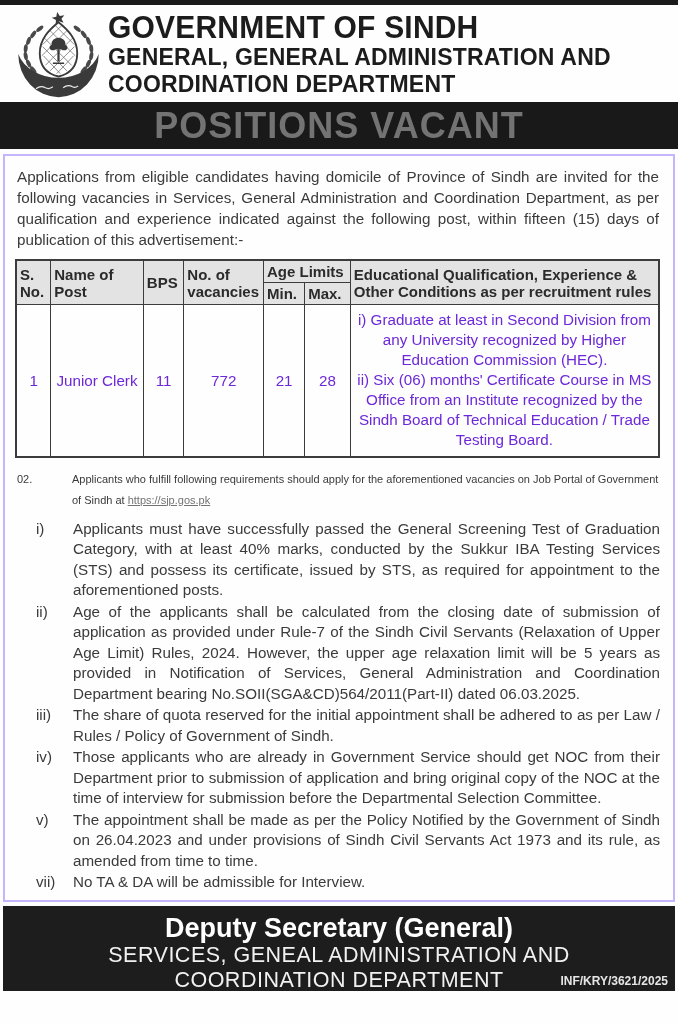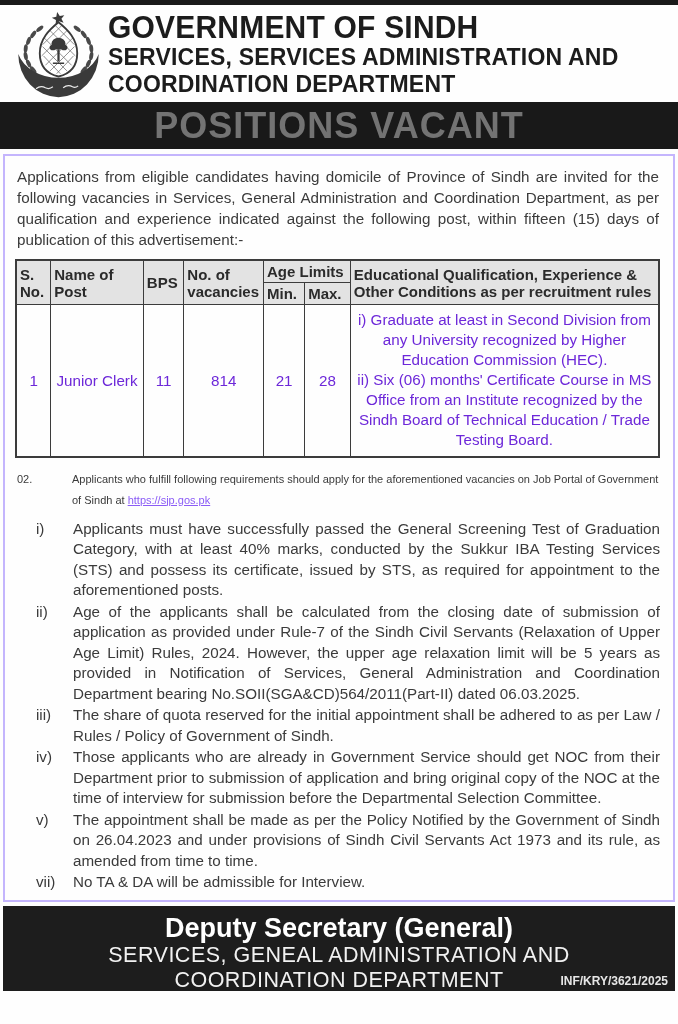--- a/index.html
+++ b/index.html
@@ -72,21 +72,21 @@
   .col-vac  { width: 12.4%; }
   .col-min  { width: 6.4%; }
   .col-max  { width: 7.1%; }
   .col-qual { width: 48%; }
   .vacancy tbody tr { height: 152px; }
 
   
   .clause { display: flex; margin: 11px 0 8px 2px; font-size: 11px; line-height: 21px; }
   .clause-num { width: 55px; flex: none; }
   .clause-text { flex: 1; }
-  .clause-text a { color: #8b5cf6; }
+  .clause-text a { color: #737373; }
 
   .cond-list { margin-left: 21px; }
   .cond { display: flex; margin-bottom: 1px; font-size: 15.2px; line-height: 20.5px; }
   .cond-label { width: 37px; flex: none; }
   .cond-text { flex: 1; text-align: justify; color: #3b3b3b; }
 
   
   .footer {
     margin: 4px 3px 0 3px;
     background: #1d1d1d; color: #ffffff;
@@ -152,21 +152,21 @@
         <path d="M7,46 A43,46 0 0 0 93,46 A45,36 0 0 1 7,46 Z" fill="#3a3a3a"></path>
 
         <g stroke="#ffffff" stroke-width="1.3" fill="none" opacity="0.9">
           <path d="M26,83 q5,-4 10,-1 q4,2 8,-1"></path>
           <path d="M55,82 q5,-4 10,-1 q3,1.5 6,-1"></path>
         </g>
       </svg>
     </div>
     <div class="header-text">
       <div class="h-title">GOVERNMENT OF SINDH</div>
-      <div class="h-sub">SERVICES, SERVICES ADMINISTRATION AND</div>
+      <div class="h-sub">GENERAL, GENERAL ADMINISTRATION AND</div>
       <div class="h-sub">COORDINATION DEPARTMENT</div>
     </div>
   </div>
 
   <div class="banner">POSITIONS VACANT</div>
 
   <div class="body-box">
 
     <p class="intro">Applications from eligible candidates having domicile of Province of Sindh are invited for the following vacancies in Services, General Administration and Coordination Department, as per qualification and experience indicated against the following post, within fifteen (15) days of publication of this advertisement:-</p>
 
@@ -192,21 +192,21 @@
         <tr>
           <th class="th-sub">Min.</th>
           <th class="th-sub">Max.</th>
         </tr>
       </thead>
       <tbody>
         <tr>
           <td>1</td>
           <td>Junior Clerk</td>
           <td>11</td>
-          <td>814</td>
+          <td>772</td>
           <td>21</td>
           <td>28</td>
           <td class="qual-cell">
             <div>i) Graduate at least in Second Division from any University recognized by Higher Education Commission (HEC).</div>
             <div>ii) Six (06) months' Certificate Course in MS Office from an Institute recognized by the Sindh Board of Technical Education / Trade Testing Board.</div>
           </td>
         </tr>
       </tbody>
     </table>
 

